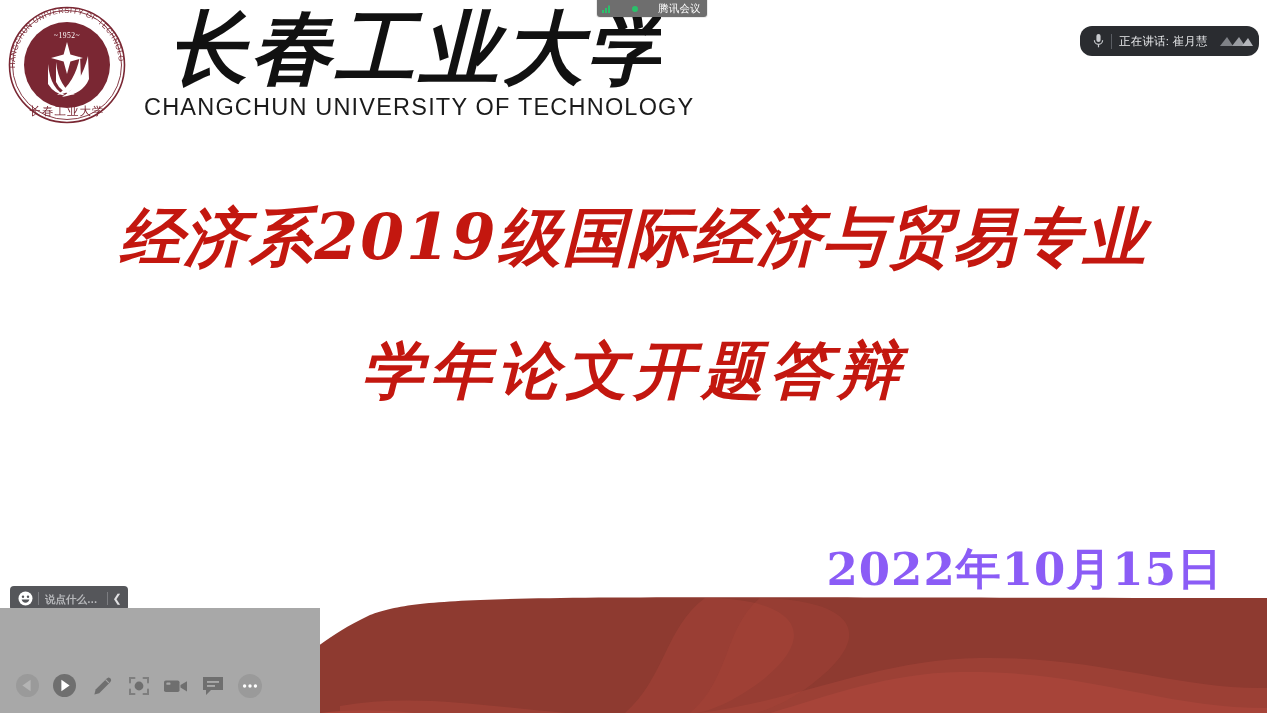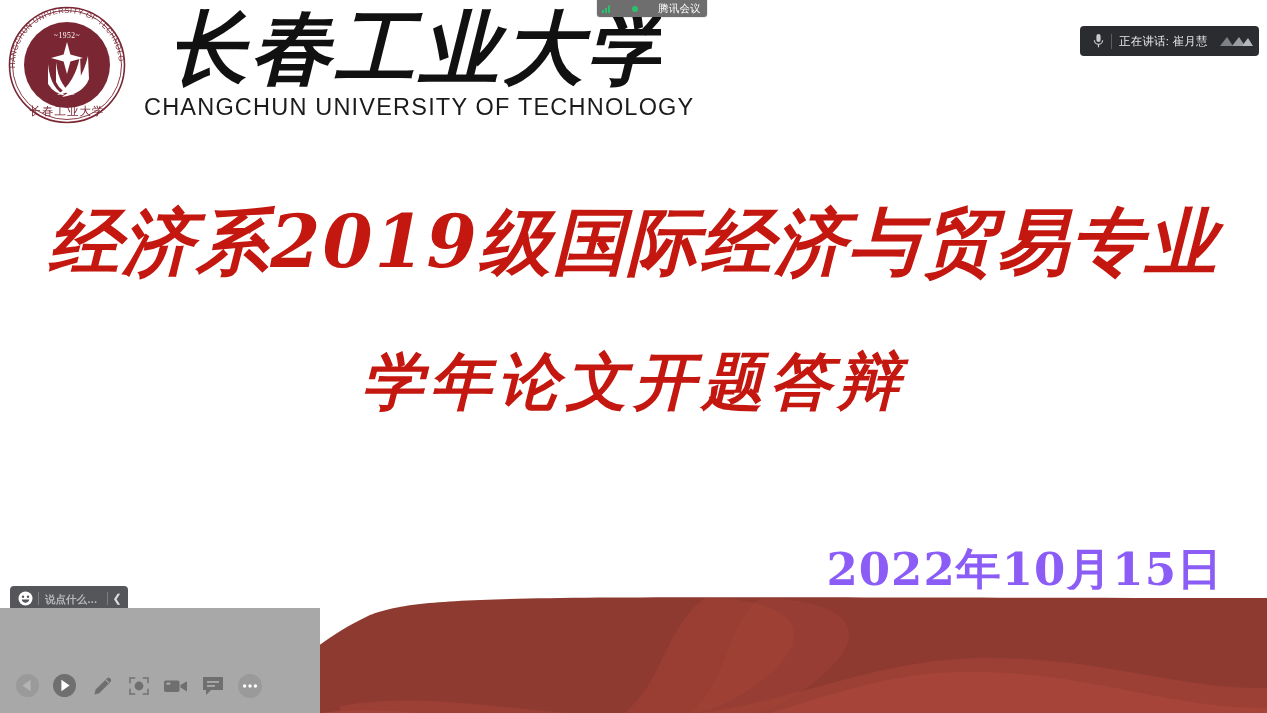--- a/index.html
+++ b/index.html
@@ -69,21 +69,21 @@
     position: absolute;
     left: 0;
     right: 0;
     top: 200px;
     text-align: center;
   }
   .title-line-1 {
     font-family: "DejaVu Serif", "Liberation Serif", serif;
     font-weight: bold;
     font-style: italic;
-    font-size: 72px;
+    font-size: 63px;
     line-height: 1.18;
     color: #C3170F;
     letter-spacing: 2px;
     white-space: nowrap;
   }
   .title-line-2 {
     font-family: "DejaVu Serif", "Liberation Serif", serif;
     font-weight: bold;
     font-style: italic;
     font-size: 62px;
@@ -142,21 +142,21 @@
   }
 
   
   .speaker-pill {
     position: absolute;
     right: 8px;
     top: 26px;
     width: 179px;
     height: 30px;
     background: #2a2c30;
-    border-radius: 4px;
+    border-radius: 12px;
     display: flex;
     align-items: center;
     padding: 0 6px;
     box-sizing: border-box;
   }
   .mic-box { width: 24px; display: flex; justify-content: center; }
   .pill-divider {
     width: 1px; height: 15px;
     background: #5a5d63;
     margin: 0 7px 0 1px;

